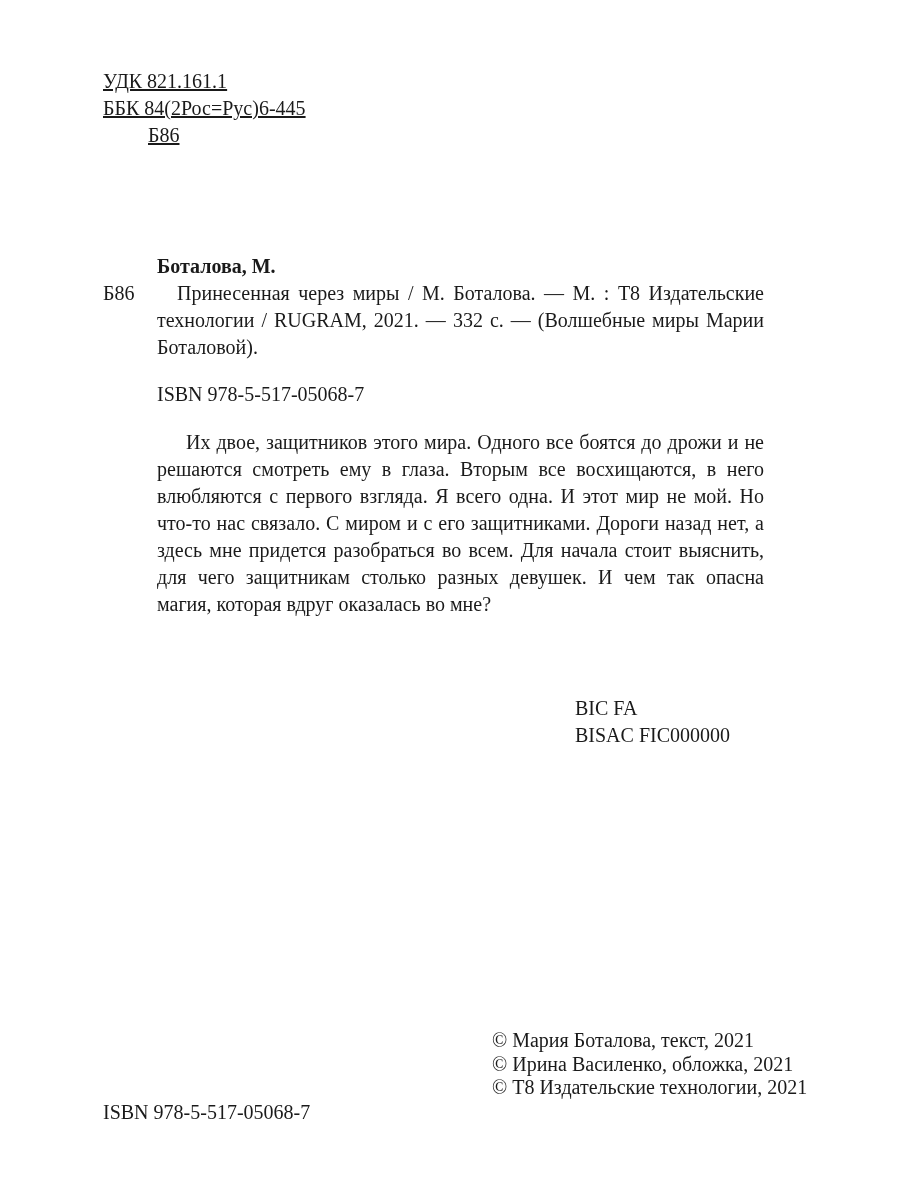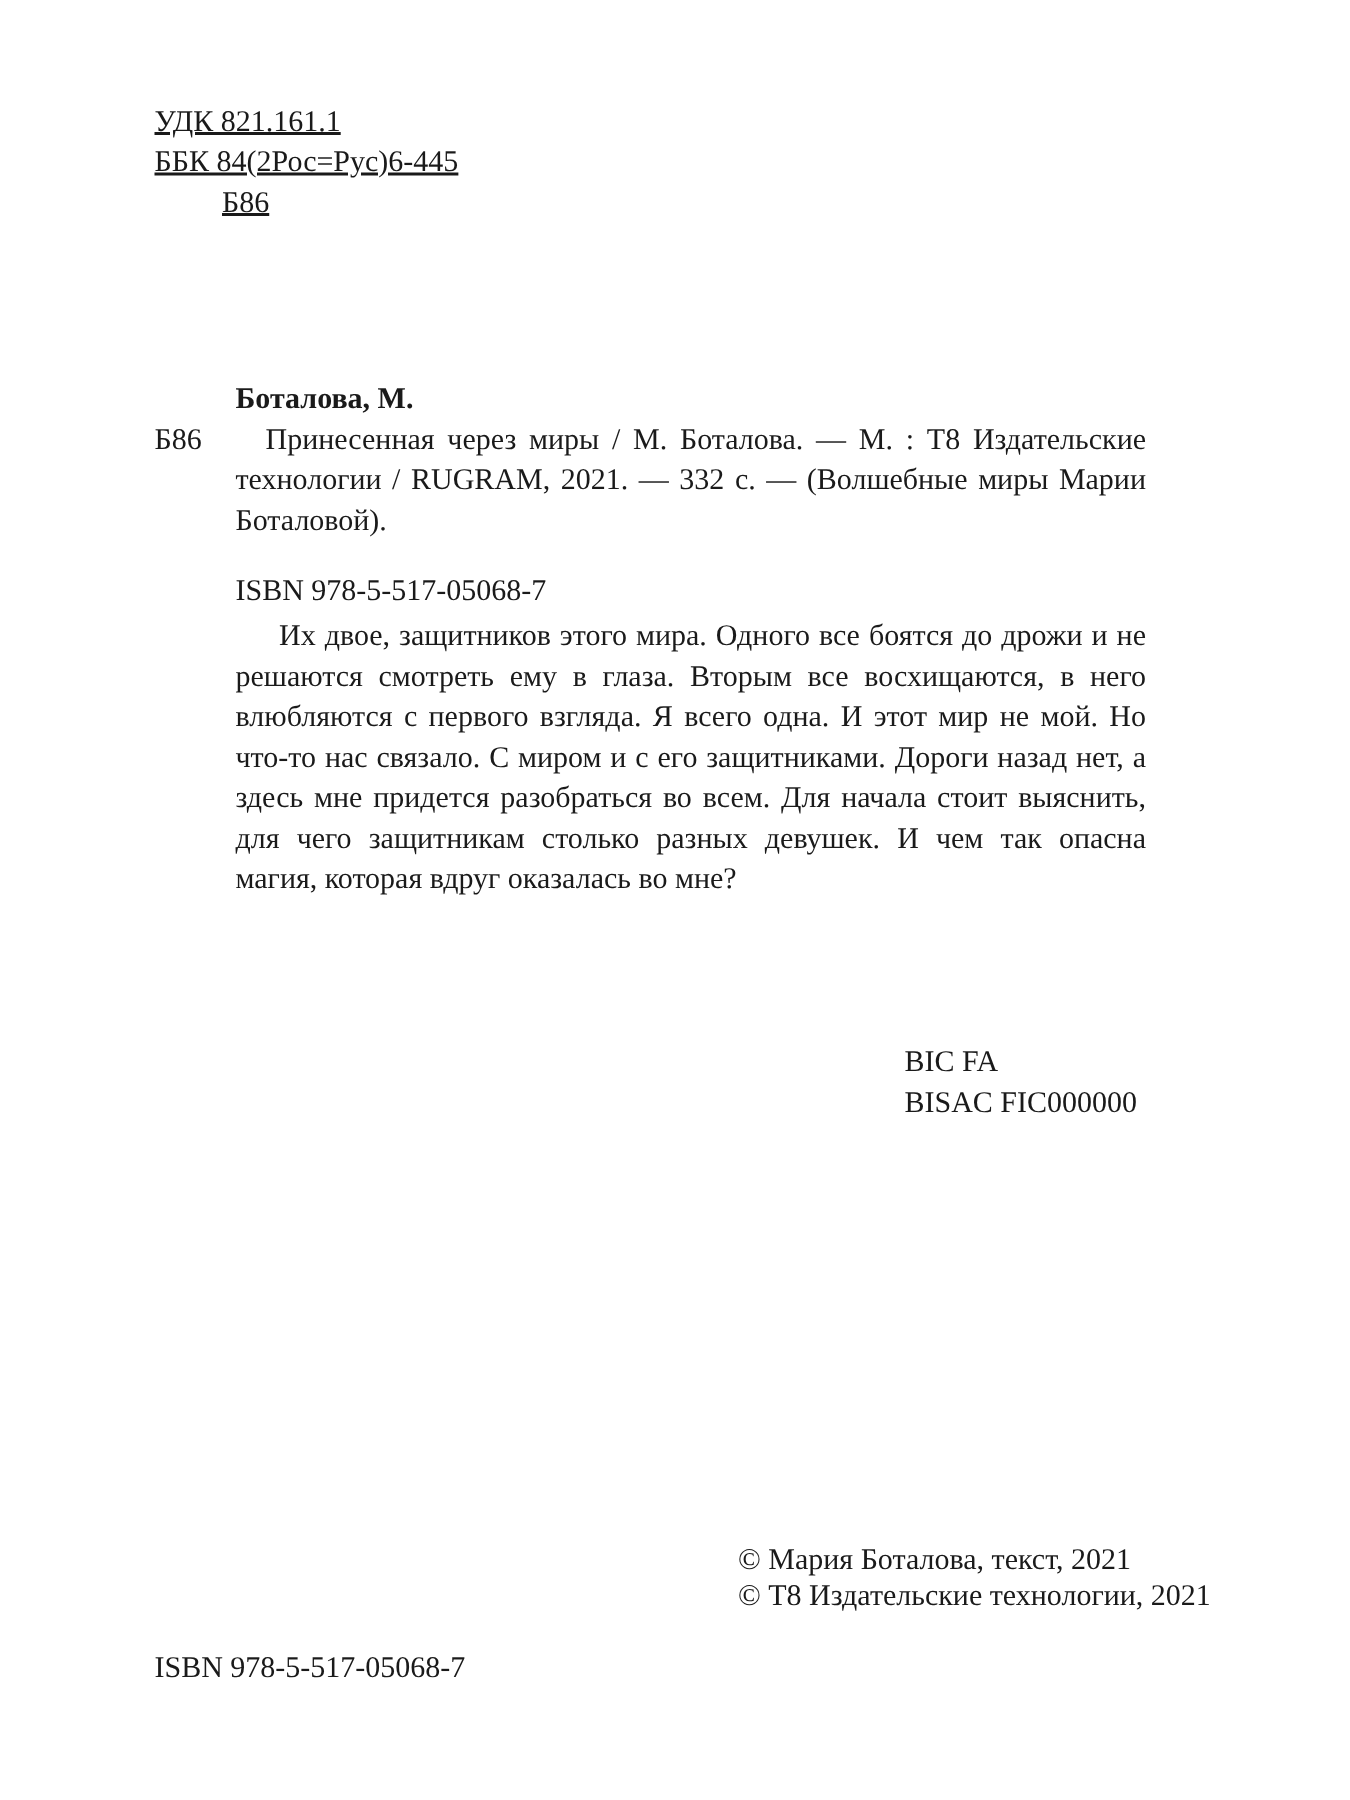--- a/index.html
+++ b/index.html
@@ -10,24 +10,24 @@
   }
   .abs { position: absolute; white-space: nowrap; line-height: 27px; }
   .codes { left: 103px; top: 68px; }
   .codes div { height: 27px; text-decoration: underline; }
   .codes .indent { padding-left: 45px; }
   .author { left: 157px; top: 253px; font-weight: bold; }
   .marker { left: 103px; top: 280px; }
   .biblio { position: absolute; left: 157px; top: 280px; width: 607px;
             line-height: 27px; text-align: justify; text-indent: 20px; }
   .isbn1 { left: 157px; top: 381px; }
-  .annot { position: absolute; left: 157px; top: 411px; width: 607px; line-height: 27px; }
+  .annot { position: absolute; left: 157px; top: 429px; width: 607px; line-height: 27px; }
   .annot p { margin: 0; text-align: justify; text-indent: 29px; }
   .bic { left: 575px; top: 695px; }
-  .bic div { height: 27px; margin-left: 28px; }
+  .bic div { height: 27px; }
   .isbn2 { left: 103px; top: 1099px; }
   .copy { left: 455px; top: 1029px; margin-left: 37px; }
   .copy div { height: 23.5px; line-height: 23.5px; }
 </style>
 </head>
 <body>
 
 <div class="abs codes">
   <div>УДК 821.161.1</div>
   <div>ББК 84(2Рос=Рус)6-445</div>
@@ -45,14 +45,15 @@
 
 <div class="abs bic">
   <div>BIC FA</div>
   <div>BISAC FIC000000</div>
 </div>
 
 <div class="abs isbn2">ISBN 978-5-517-05068-7</div>
 
 <div class="abs copy">
   <div>© Мария Боталова, текст, 2021</div>
+  <div>© Ирина Василенко, обложка, 2021</div>
   <div>© Т8 Издательские технологии, 2021</div>
 </div>
 
 </body></html>

